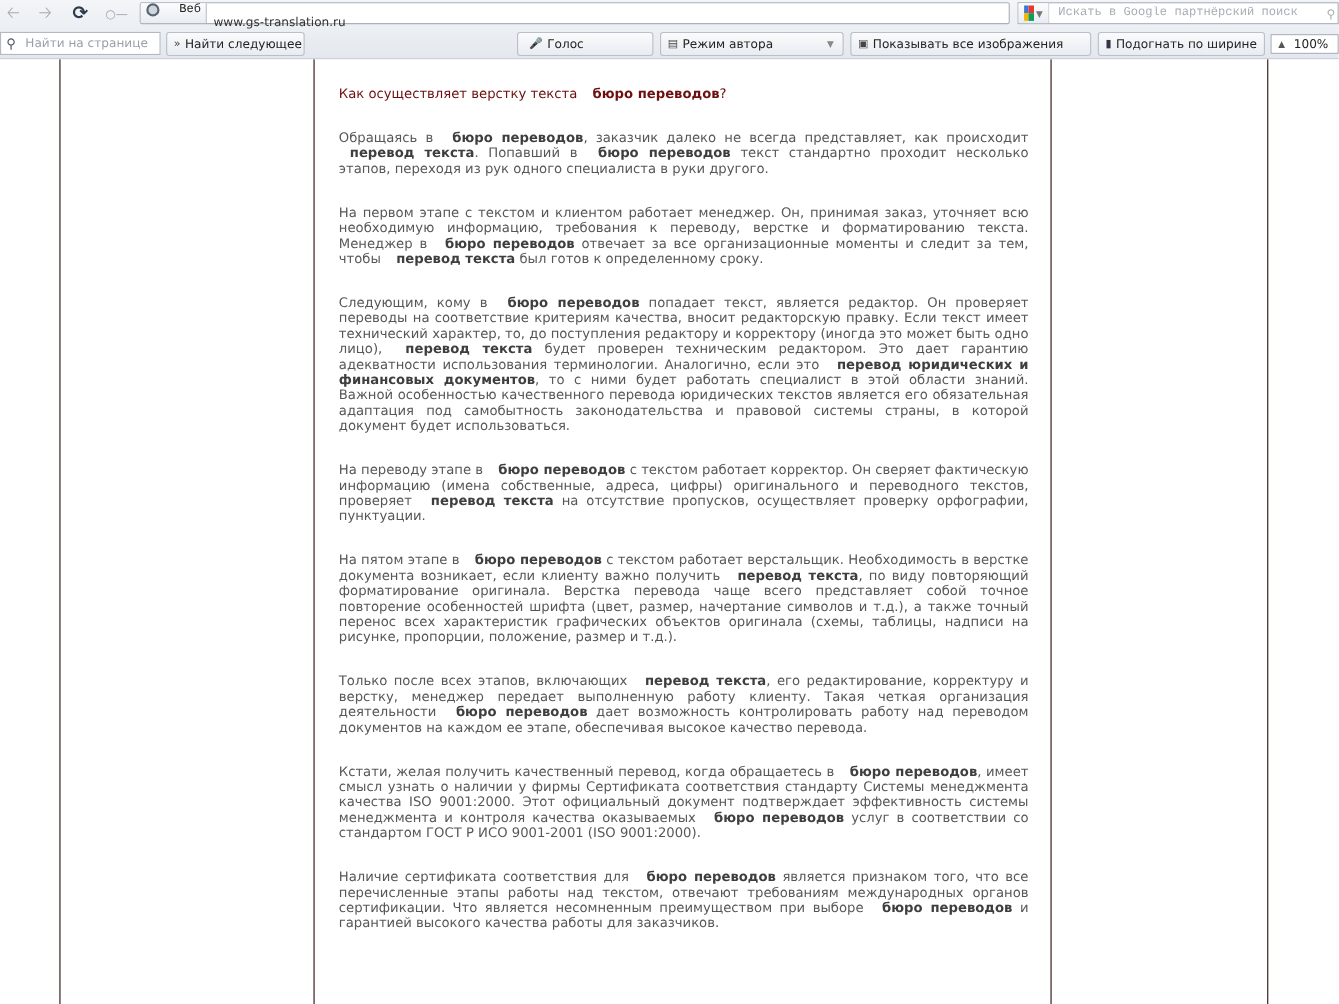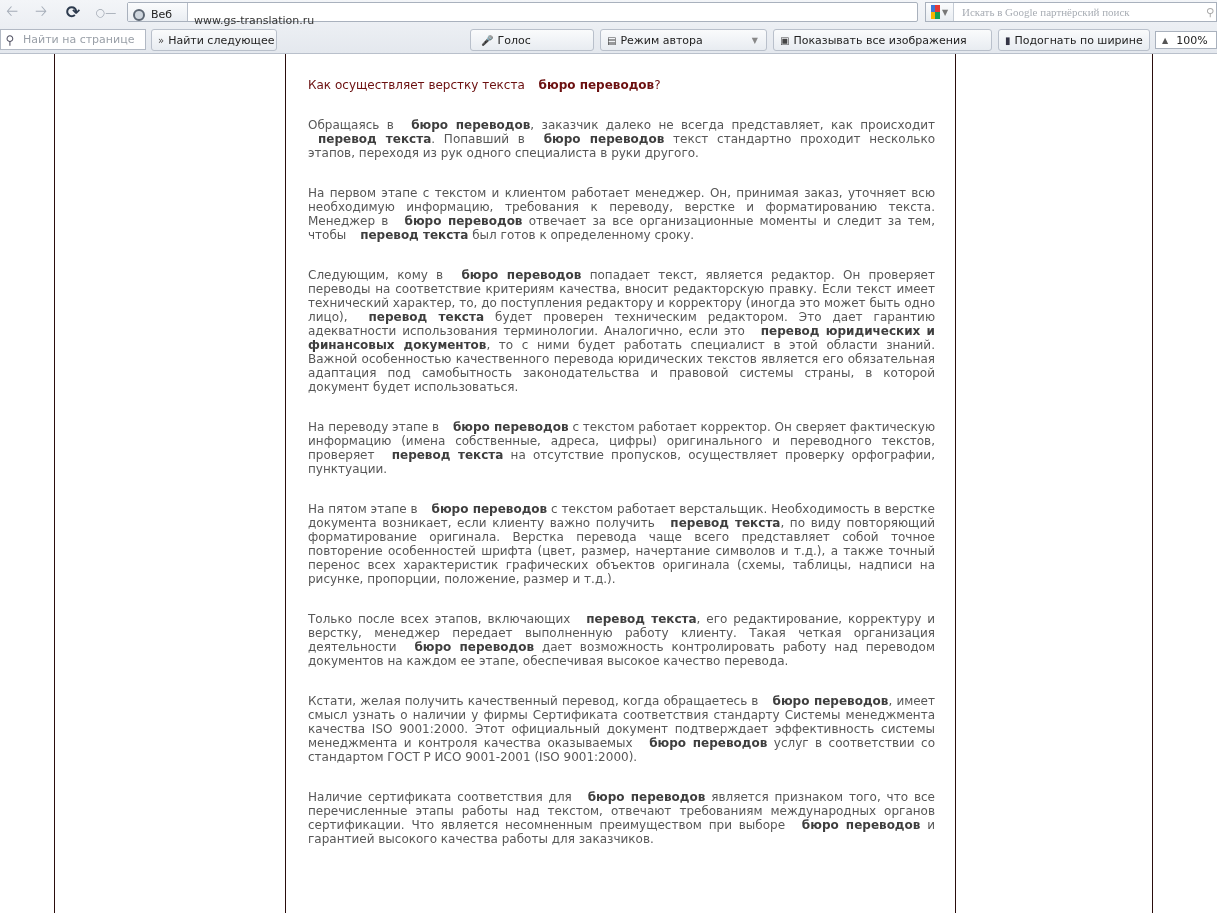--- a/index.html
+++ b/index.html
@@ -7,33 +7,33 @@
 
   
   .chrome { position: absolute; left: 0; top: 0; width: 1217px; height: 54px; background: linear-gradient(#f3f5f8, #e4e8ee); border-bottom: 1px solid #b9c0cb; }
   .row1 { position: absolute; left: 0; top: 0; width: 1217px; height: 25px; }
   .row2 { position: absolute; left: 0; top: 27px; width: 1217px; height: 26px; }
 
   .navbtn { position: absolute; top: 3px; width: 20px; height: 18px; display: flex; align-items: center; justify-content: center; font-size: 15px; color: #a5adb8; cursor: pointer; }
   .navbtn.reload { color: #2d3b4e; font-weight: bold; font-size: 17px; }
 
   .addr { position: absolute; left: 127px; top: 2px; width: 791px; height: 20px; border: 1px solid #a9b1bd; background: #fff; border-radius: 2px; display: flex; align-items: center; }
-  .addr .proto { width: 60px; height: 18px; display: flex; align-items: flex-end; gap: 6px; padding-left: 5px; border-right: 1px solid #b7bec9; background: linear-gradient(#fbfcfd, #e9edf2); font-size: 11px; color: #222; }
+  .addr .proto { width: 60px; height: 18px; display: flex; align-items: flex-start; gap: 18px; padding-left: 5px; border-right: 1px solid #b7bec9; background: linear-gradient(#fbfcfd, #e9edf2); font-size: 11px; color: #222; font-family: Liberation Mono, monospace; }
   .addr .globe { width: 12px; height: 12px; border-radius: 50%; border: 2px solid #5c6673; background: #cfd6de; }
   .addr .url { padding-left: 6px; font-size: 11px; color: #333; margin-top: 17px; }
 
   .gsearch { position: absolute; left: 925px; top: 2px; width: 292px; height: 20px; border: 1px solid #a9b1bd; background: #fff; display: flex; align-items: center; }
   .gsearch .glogo { width: 28px; height: 18px; display: flex; align-items: center; justify-content: center; gap: 2px; border-right: 1px solid #c5ccd5; background: linear-gradient(#fbfcfd, #e9edf2); }
   .glogo .sq { width: 9px; height: 14px; display: grid; grid-template-columns: 1fr 1fr; grid-template-rows: 1fr 1fr; }
   .glogo .sq span:nth-child(1) { background: #3c78d8; }
   .glogo .sq span:nth-child(2) { background: #e53935; }
   .glogo .sq span:nth-child(3) { background: #f4b400; }
   .glogo .sq span:nth-child(4) { background: #0f9d58; }
   .glogo .dd { font-size: 8px; color: #777; }
-  .gsearch input { border: none; outline: none; height: 16px; width: 230px; padding-left: 8px; font-size: 11px; font-family: Liberation Serif, serif; color: #333; }
+  .gsearch input { border: none; outline: none; height: 16px; width: 230px; padding-left: 8px; font-size: 11px; font-family: Liberation Mono, monospace; color: #333; }
   .gsearch input::placeholder { color: #a8adb4; }
   .gsearch .mag { font-size: 11px; color: #aaa; margin-left: auto; padding-right: 2px; }
 
   .findbox { position: absolute; left: 0; top: 2px; width: 146px; height: 21px; border: 1px solid #b2b9c4; background: #fff; display: flex; align-items: center; }
   .findbox .mag { width: 18px; text-align: center; font-size: 12px; color: #556; }
   .findbox input { border: none; outline: none; width: 124px; height: 16px; font-size: 11px; font-family: "DejaVu Sans", sans-serif; padding-left: 4px; }
   .findbox input::placeholder { color: #9aa0a8; }
 
   .tbtn { position: absolute; top: 2px; height: 22px; border: 1px solid #b9c0cb; border-radius: 3px; background: linear-gradient(#fafbfc, #e8ecf1); display: flex; align-items: center; font-size: 11px; color: #222; padding-left: 6px; gap: 4px; cursor: pointer; }
   .tbtn .ic { font-size: 10px; color: #444; }

